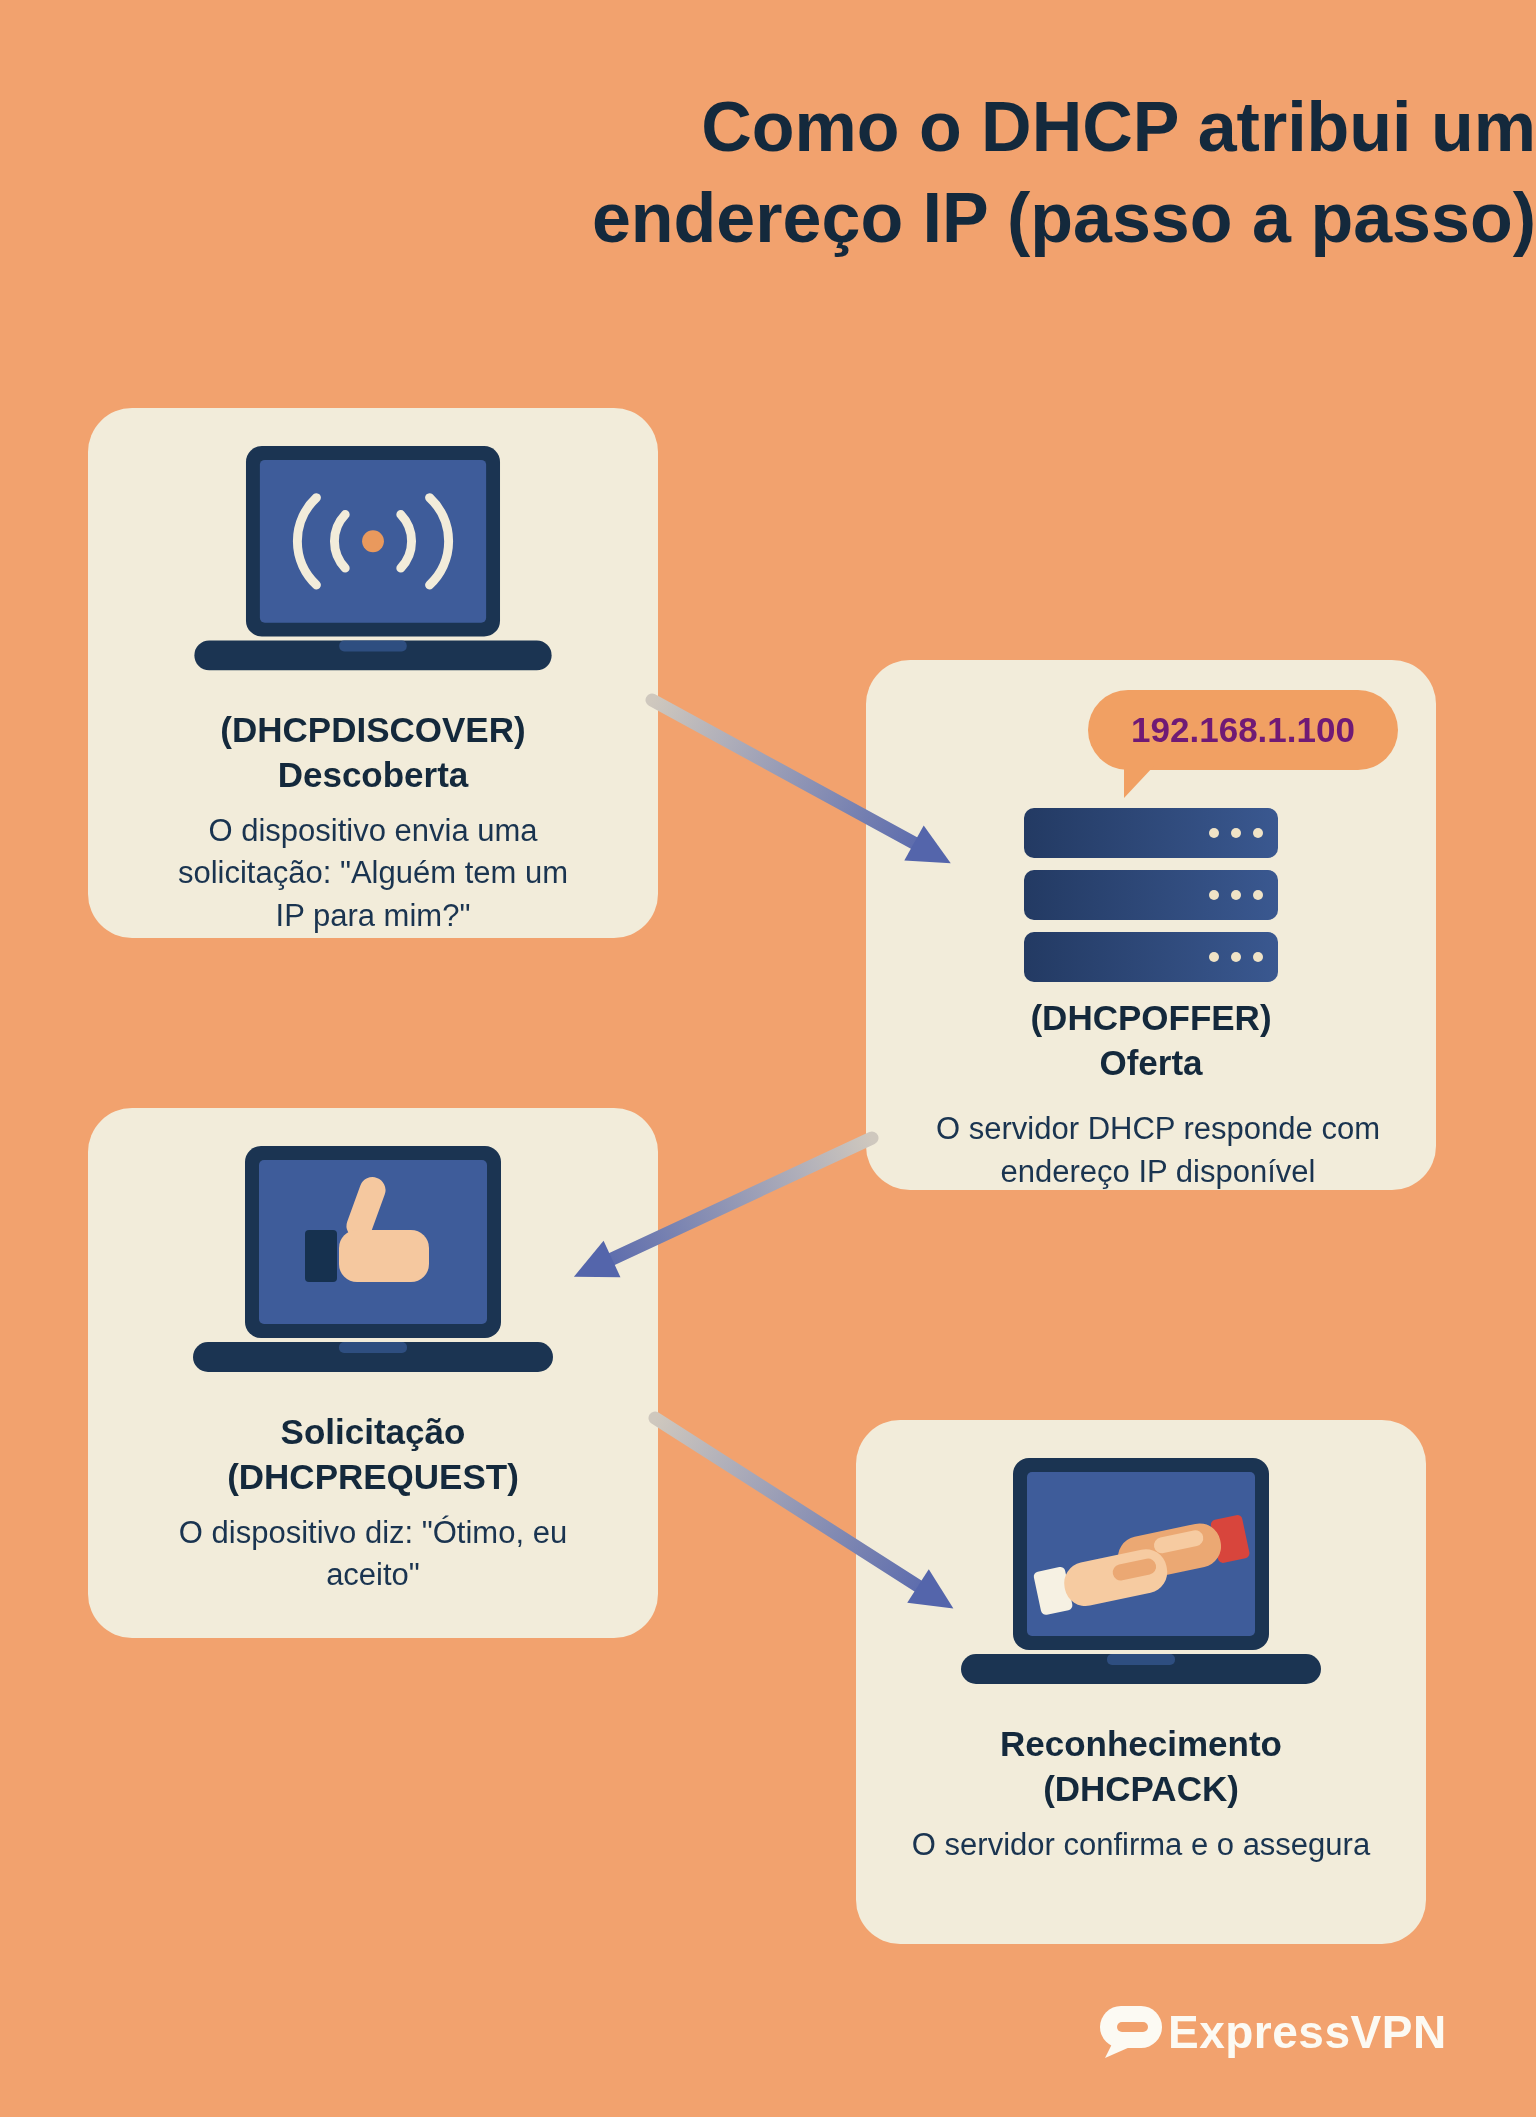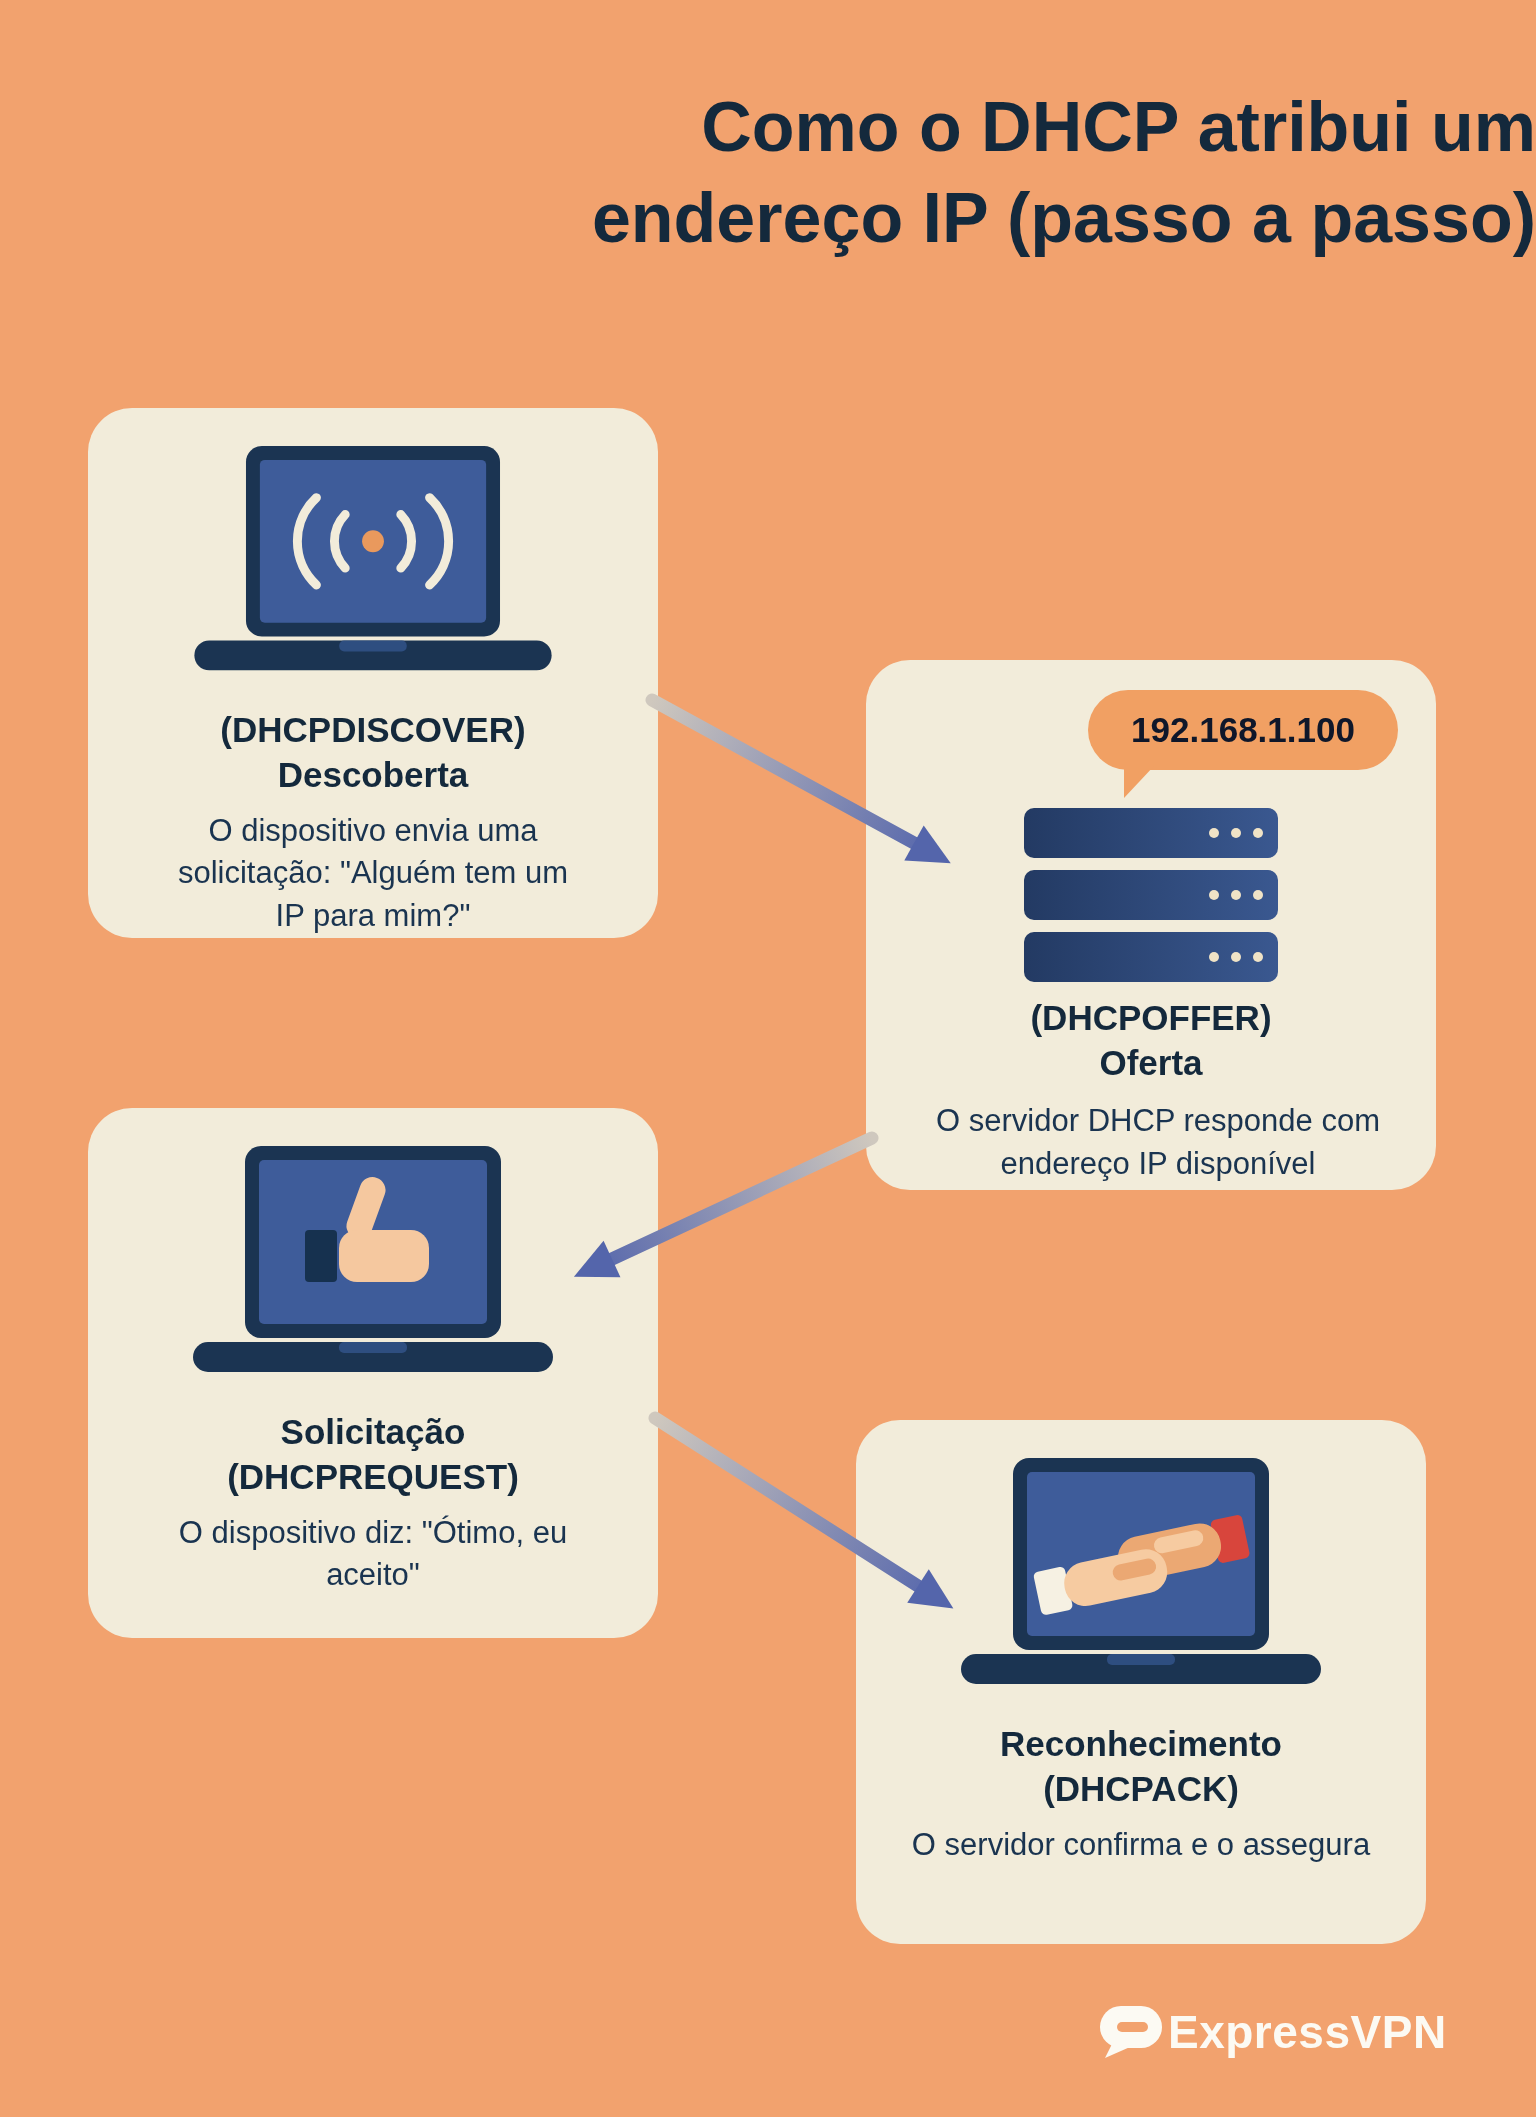--- a/index.html
+++ b/index.html
@@ -34,31 +34,31 @@
     font-size:31px; line-height:1.38; color:#1A3450;
   }
   .w400 { max-width:400px; }
   .w440 { max-width:440px; }
   .w520 { max-width:520px; }
   
   .card2 .bubble {
     position:absolute; left:222px; top:30px; width:310px; height:80px;
     background:#F1A063; border-radius:40px;
     display:flex; align-items:center; justify-content:center;
-    font-size:35px; font-weight:600; color:#0f172a;
+    font-size:35px; font-weight:600; color:#701a75;
   }
   .card2 .bubble:after {
     content:""; position:absolute; left:36px; top:76px;
     width:0; height:0; border-style:solid;
     border-width:32px 30px 0 0;
     border-color:#F1A063 transparent transparent transparent;
   }
   .card2 .server { position:absolute; left:158px; top:148px; }
   .card2 .step-title { position:absolute; top:336px; left:0; width:100%; margin:0; }
-  .card2 .step-desc  { position:absolute; top:432px; left:45px; right:31px; margin:8px; }
+  .card2 .step-desc  { position:absolute; top:432px; left:45px; right:31px; margin:16px; }
   .arrows {
     position:absolute; left:0; top:0; z-index:5; pointer-events:none;
   }
   .logo {
     position:absolute; left:1098px; top:2004px;
     display:flex; align-items:center; gap:4px; z-index:2;
   }
   .logo-text {
     color:#FCFAF3; font-size:46px; font-weight:600; letter-spacing:0.5px;
   }

